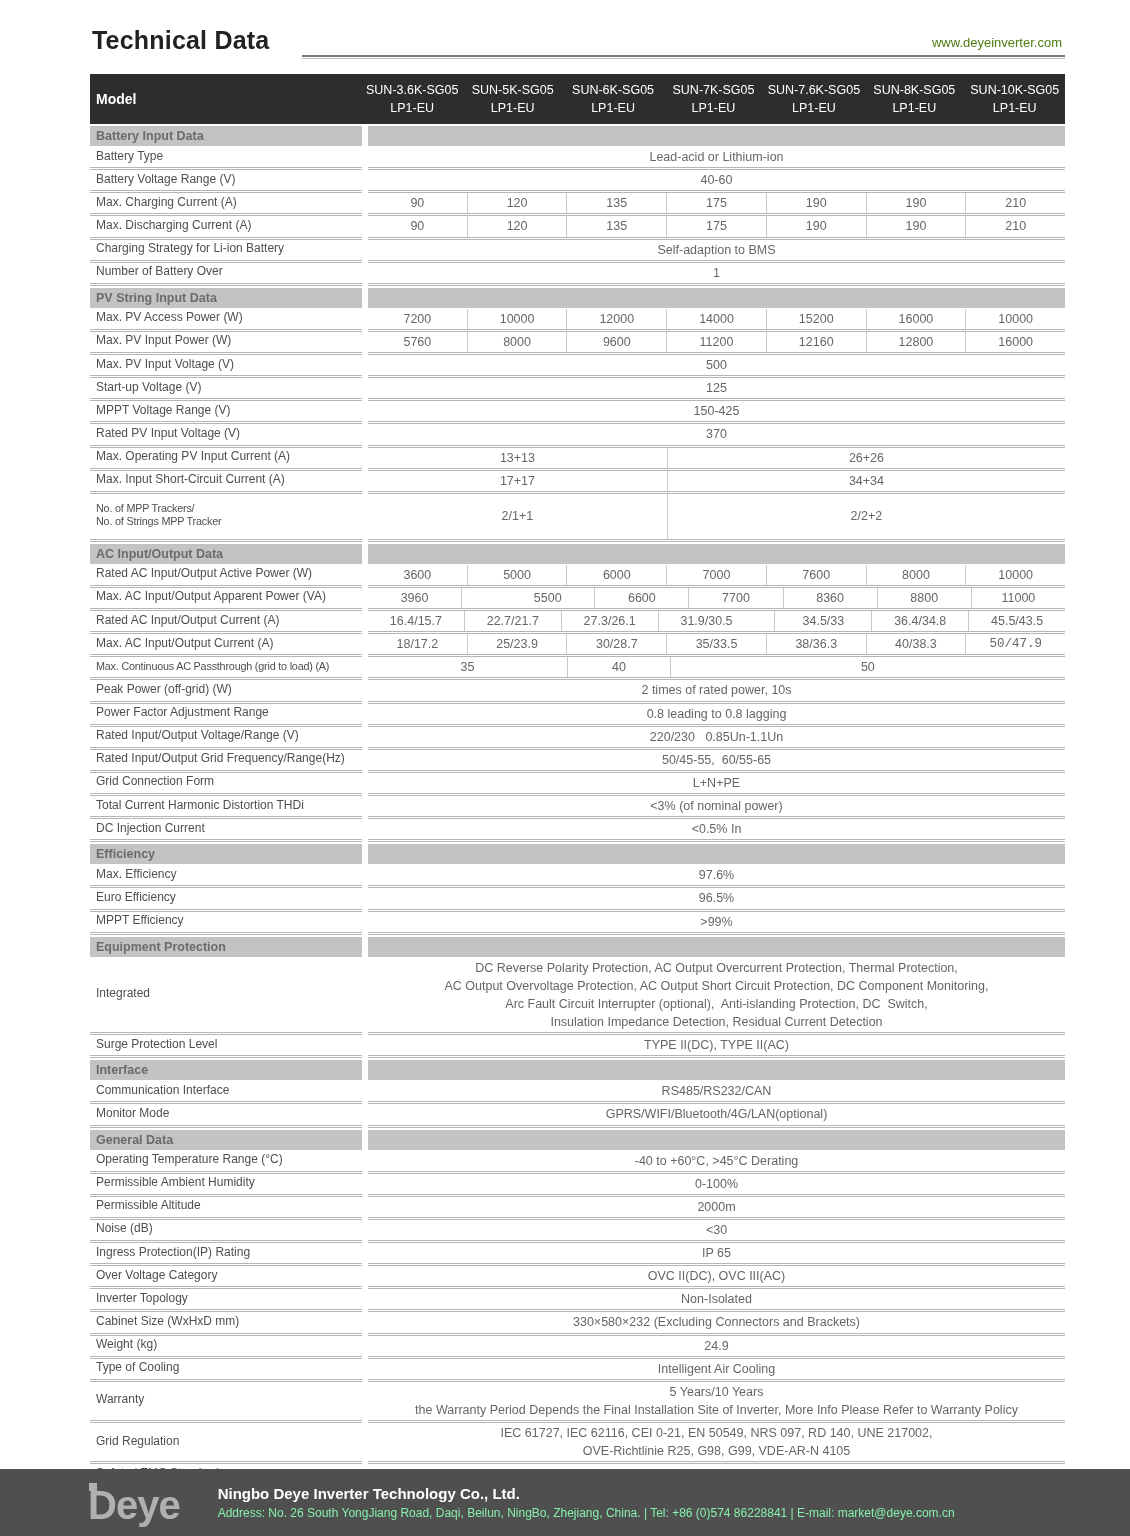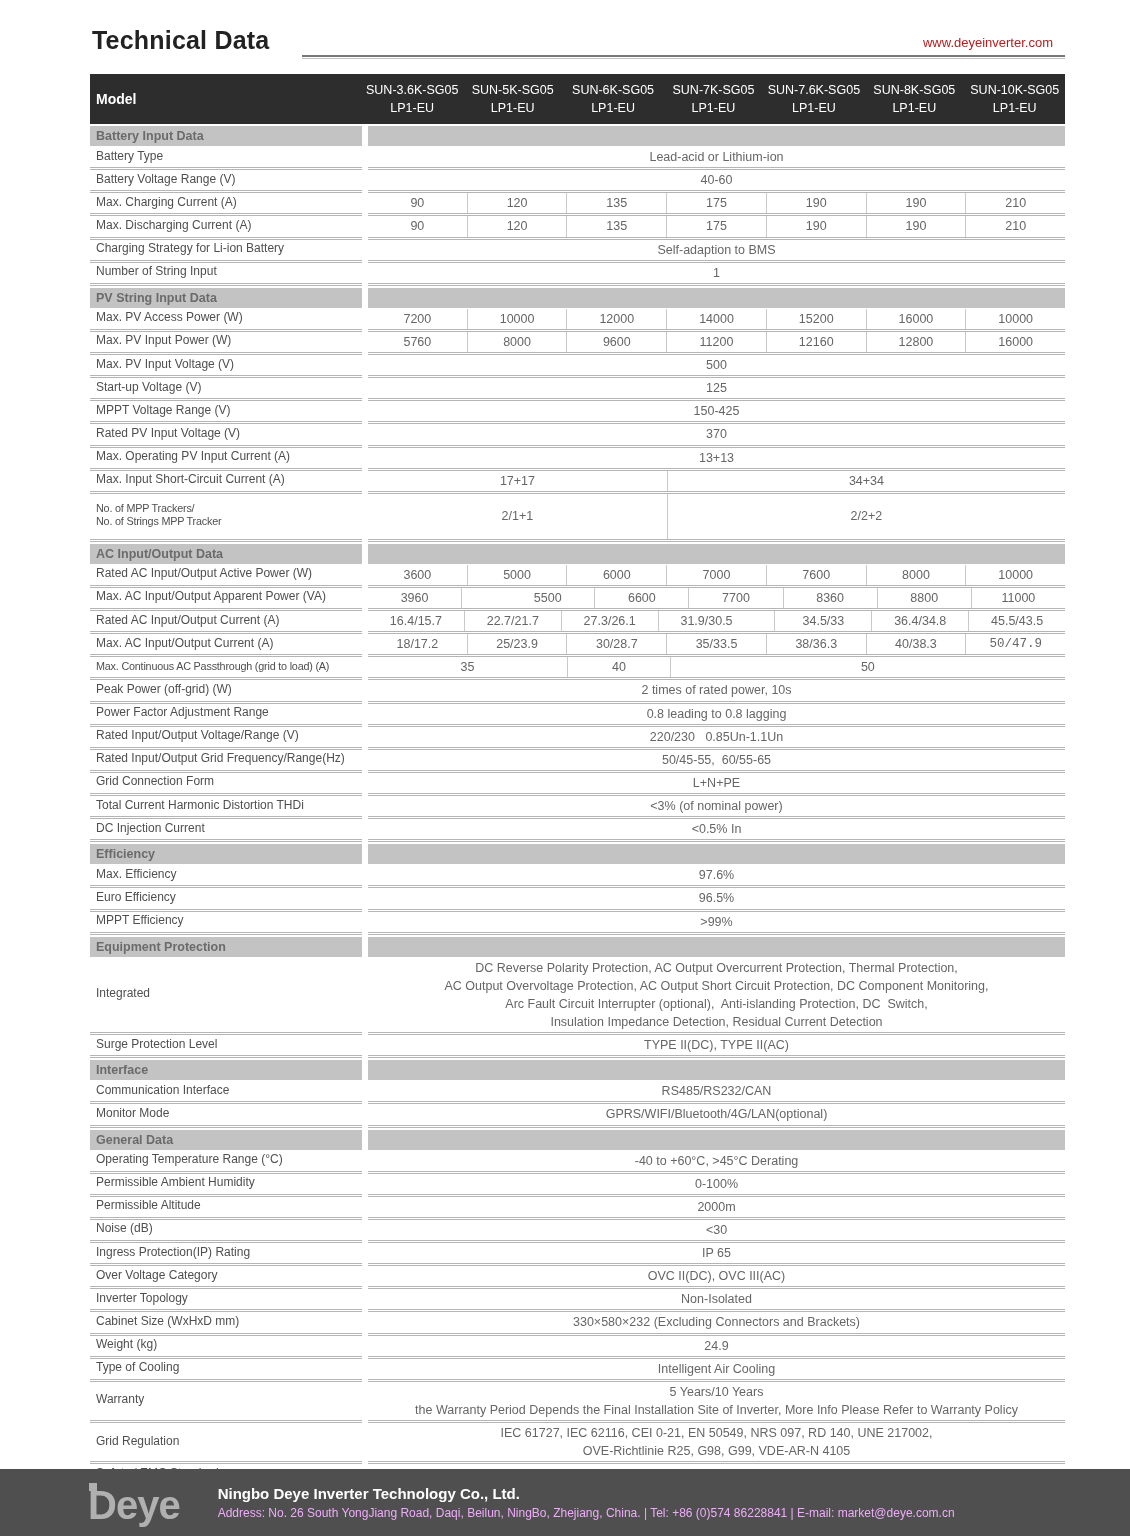--- a/index.html
+++ b/index.html
@@ -4,21 +4,21 @@
 <style>
   * { box-sizing: border-box; margin: 0; padding: 0; }
   html, body { background: #ffffff; }
   body { font-family: "Liberation Sans", sans-serif; }
   .page { width: 1130px; height: 1536px; background: #fff; display: flex; flex-direction: column; overflow: hidden; }
   .content { flex: 1; padding: 26px 65px 0 90px; overflow: hidden; }
 
   
   .titlebar { position: relative; height: 38px; margin-bottom: 10px; }
   .title { position: absolute; left: 2px; top: 0; font-size: 25px; font-weight: bold; color: #222; letter-spacing: .2px; }
-  .site-url { position: absolute; right: 12px; top: 9px; font-size: 13px; color: #b91c1c; }
+  .site-url { position: absolute; right: 3px; top: 9px; font-size: 13px; color: #4d7c0f; }
   .title-rule { position: absolute; left: 212px; right: 0; bottom: 5px; height: 4px;
                 border-top: 2px solid #787878; border-bottom: 1px solid #c2c2c2; }
 
   
   .dark-header { display: flex; background: #2d2d2d; color: #fff; height: 50px; }
   .model-label { width: 272px; padding-left: 6px; display: flex; align-items: center; font-weight: bold; font-size: 14px; }
   .model-cols { flex: 1; display: flex; }
   .model-col { flex: 1 1 0; display: flex; flex-direction: column; justify-content: center; text-align: center;
                font-size: 12.5px; line-height: 1.45; }
 
@@ -38,21 +38,21 @@
          font-size: 12.5px; color: #666; line-height: 1.45; white-space: pre-line; padding: 1px 2px; }
   .val.divided { border-left: 1px solid #c9c9c9; }
 
   
   .footer { height: 67px; background: #4f4f4f; display: flex; align-items: center; padding-left: 88px; }
   .logo { position: relative; font-size: 40px; font-weight: bold; color: #b0b0b0; line-height: 0.9;
           letter-spacing: -1px; padding-top: 4px; }
   .logo-dot { position: absolute; left: 1px; top: 0px; width: 8px; height: 8px; background: #b0b0b0; }
   .footer-text { margin-left: 38px; display: flex; flex-direction: column; gap: 4px; }
   .footer-company { color: #ffffff; font-weight: bold; font-size: 15px; }
-  .footer-address { color: #f0abfc; font-size: 12px; }
+  .footer-address { color: #86efac; font-size: 12px; }
 </style>
 </head>
 <body>
 
 <div class="page">
   <div class="content">
 
     <div class="titlebar">
       <span class="title">Technical Data</span>
       <span class="site-url">www.deyeinverter.com</span>
@@ -134,21 +134,21 @@
             <div class="val divided" style="flex: 1 1 0px;">210</div>
           </div>
         </div>
         <div class="row">
           <div class="cell-label">Charging Strategy for Li-ion Battery</div>
           <div class="cell-vals">
             <div class="val" style="flex: 7 1 0px;">Self-adaption to BMS</div>
           </div>
         </div>
         <div class="row">
-          <div class="cell-label">Number of String Input</div>
+          <div class="cell-label">Number of Battery Over</div>
           <div class="cell-vals">
             <div class="val" style="flex: 7 1 0px;">1</div>
           </div>
         </div>
         <div class="section-bar">
           <div class="bar-label">PV String Input Data</div>
           <div class="bar-vals"></div>
         </div>
         <div class="row">
           <div class="cell-label">Max. PV Access Power (W)</div>
@@ -195,20 +195,21 @@
         <div class="row">
           <div class="cell-label">Rated PV Input Voltage (V)</div>
           <div class="cell-vals">
             <div class="val" style="flex: 7 1 0px;">370</div>
           </div>
         </div>
         <div class="row">
           <div class="cell-label">Max. Operating PV Input Current (A)</div>
           <div class="cell-vals">
             <div class="val" style="flex: 3 1 0px;">13+13</div>
+            <div class="val divided" style="flex: 4 1 0px;">26+26</div>
           </div>
         </div>
         <div class="row">
           <div class="cell-label">Max. Input Short-Circuit Current (A)</div>
           <div class="cell-vals">
             <div class="val" style="flex: 3 1 0px;">17+17</div>
             <div class="val divided" style="flex: 4 1 0px;">34+34</div>
           </div>
         </div>
         <div class="row">

